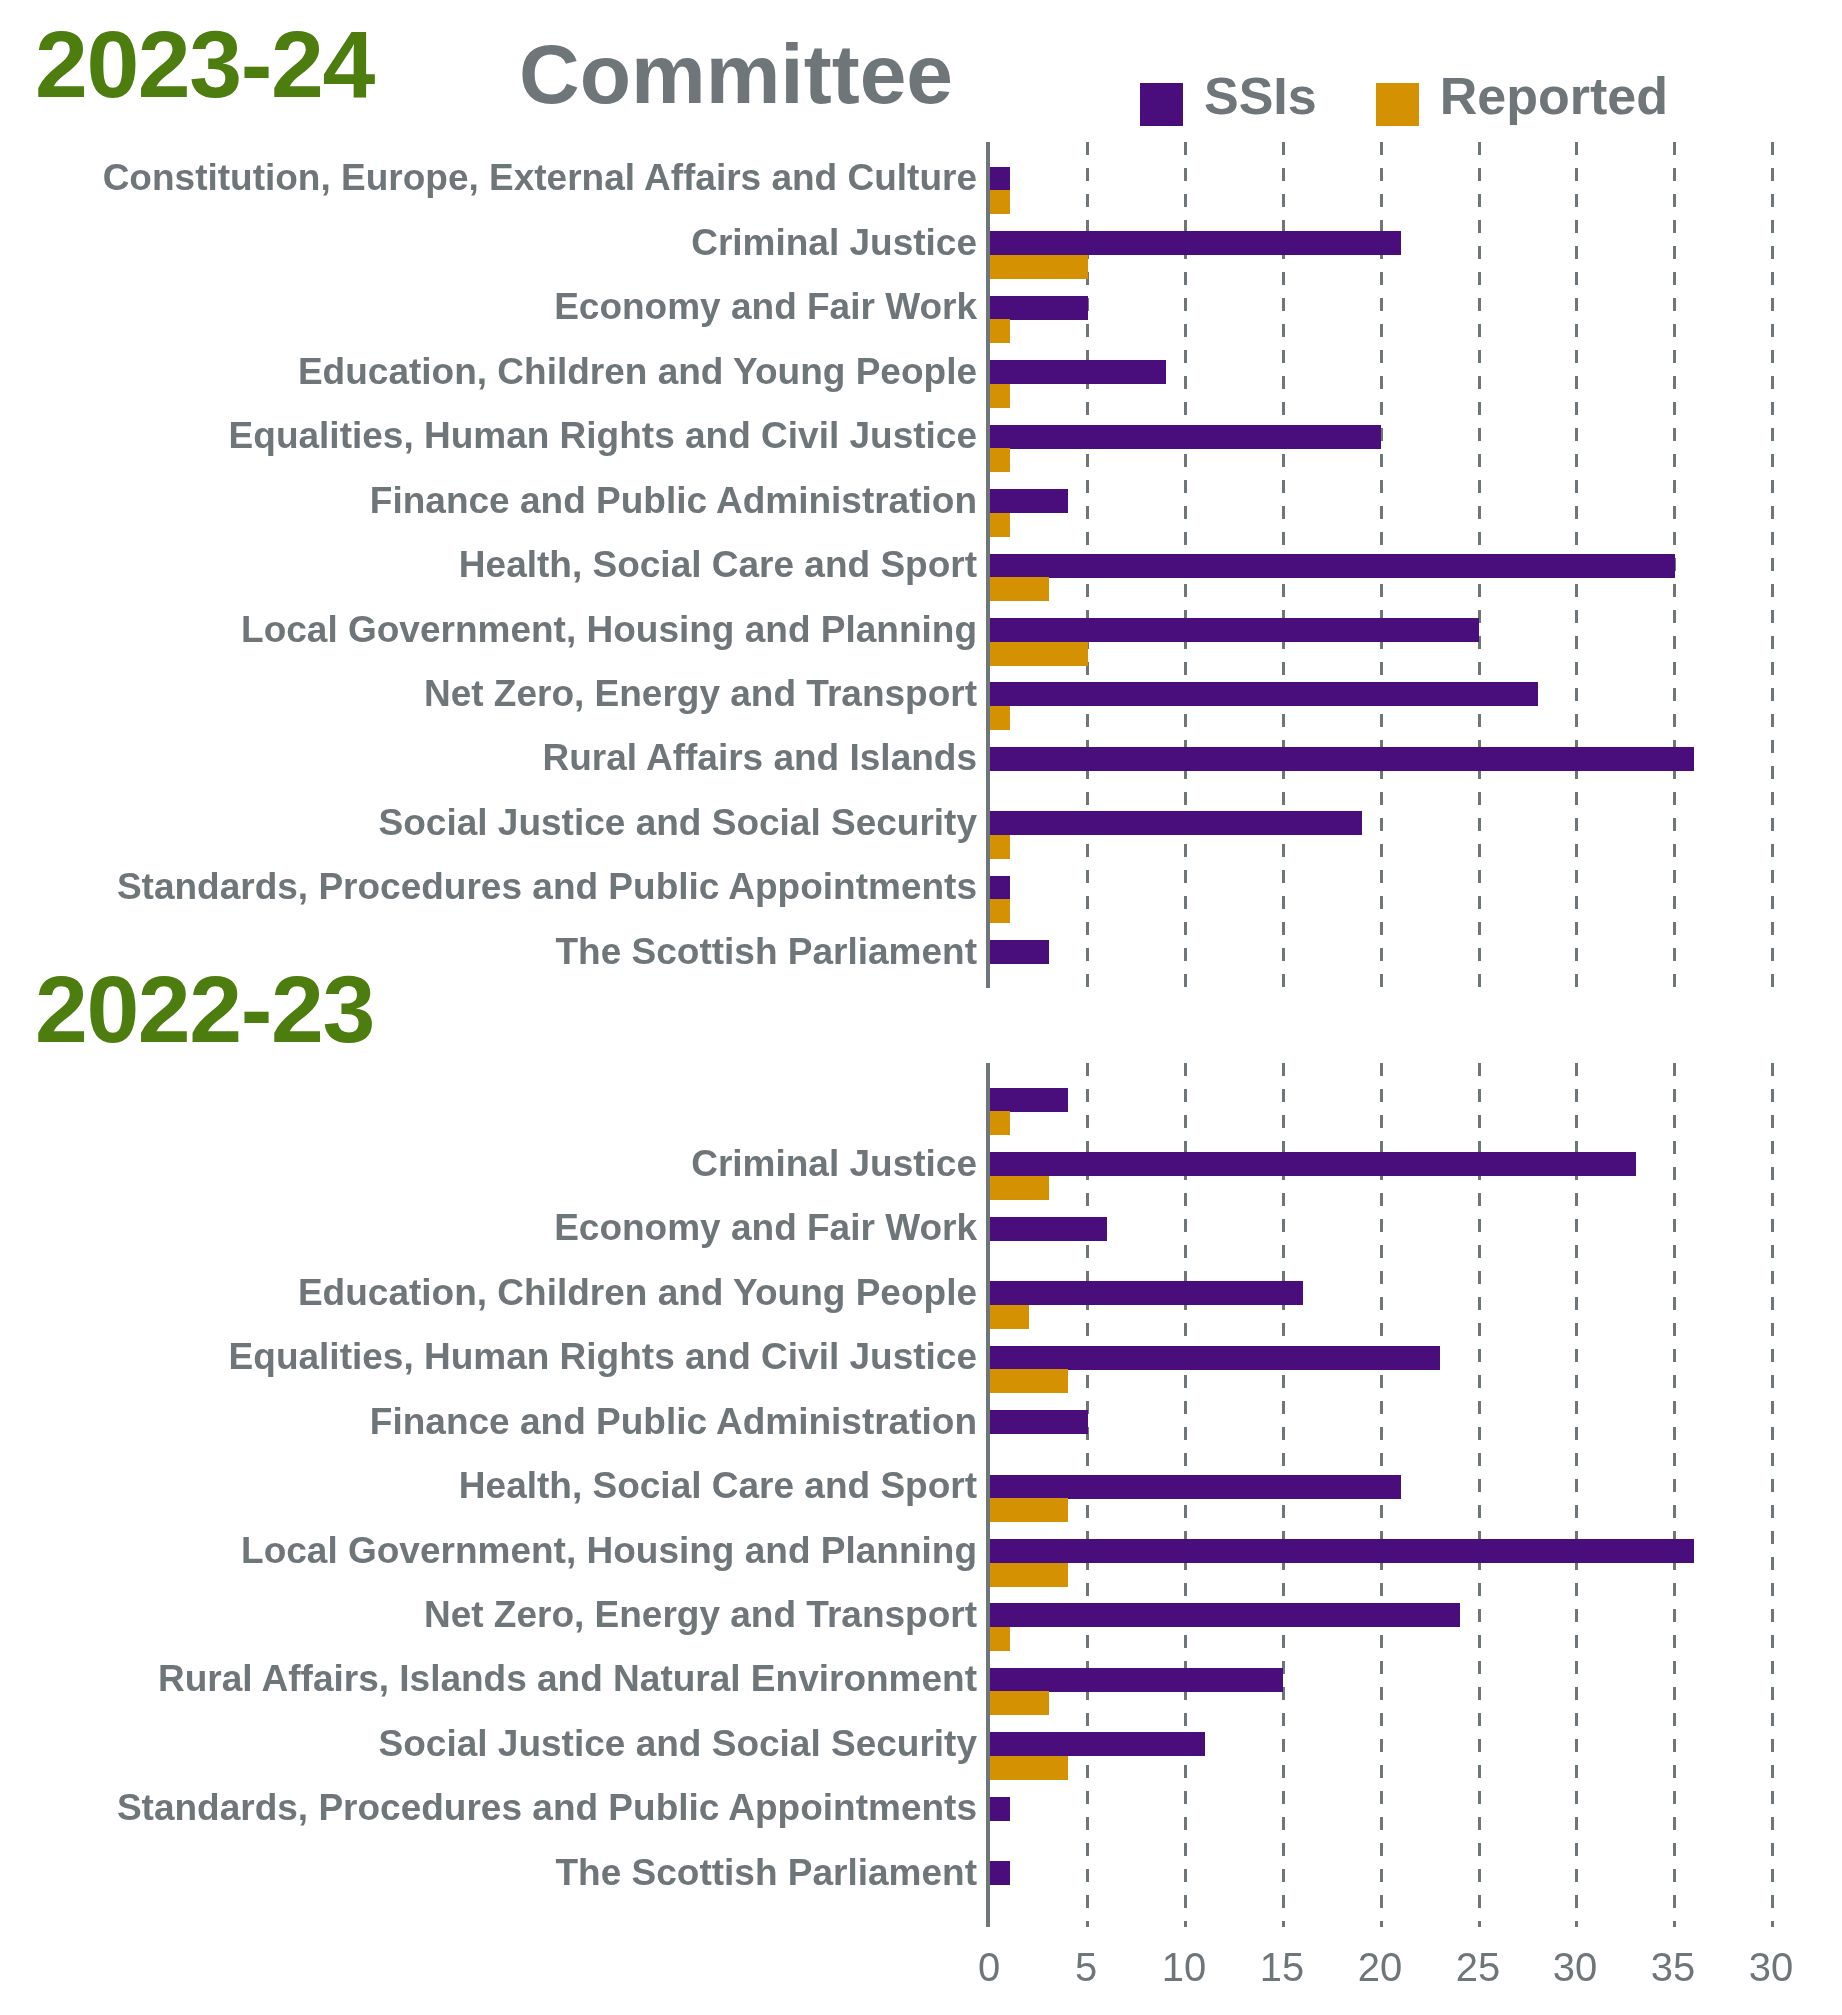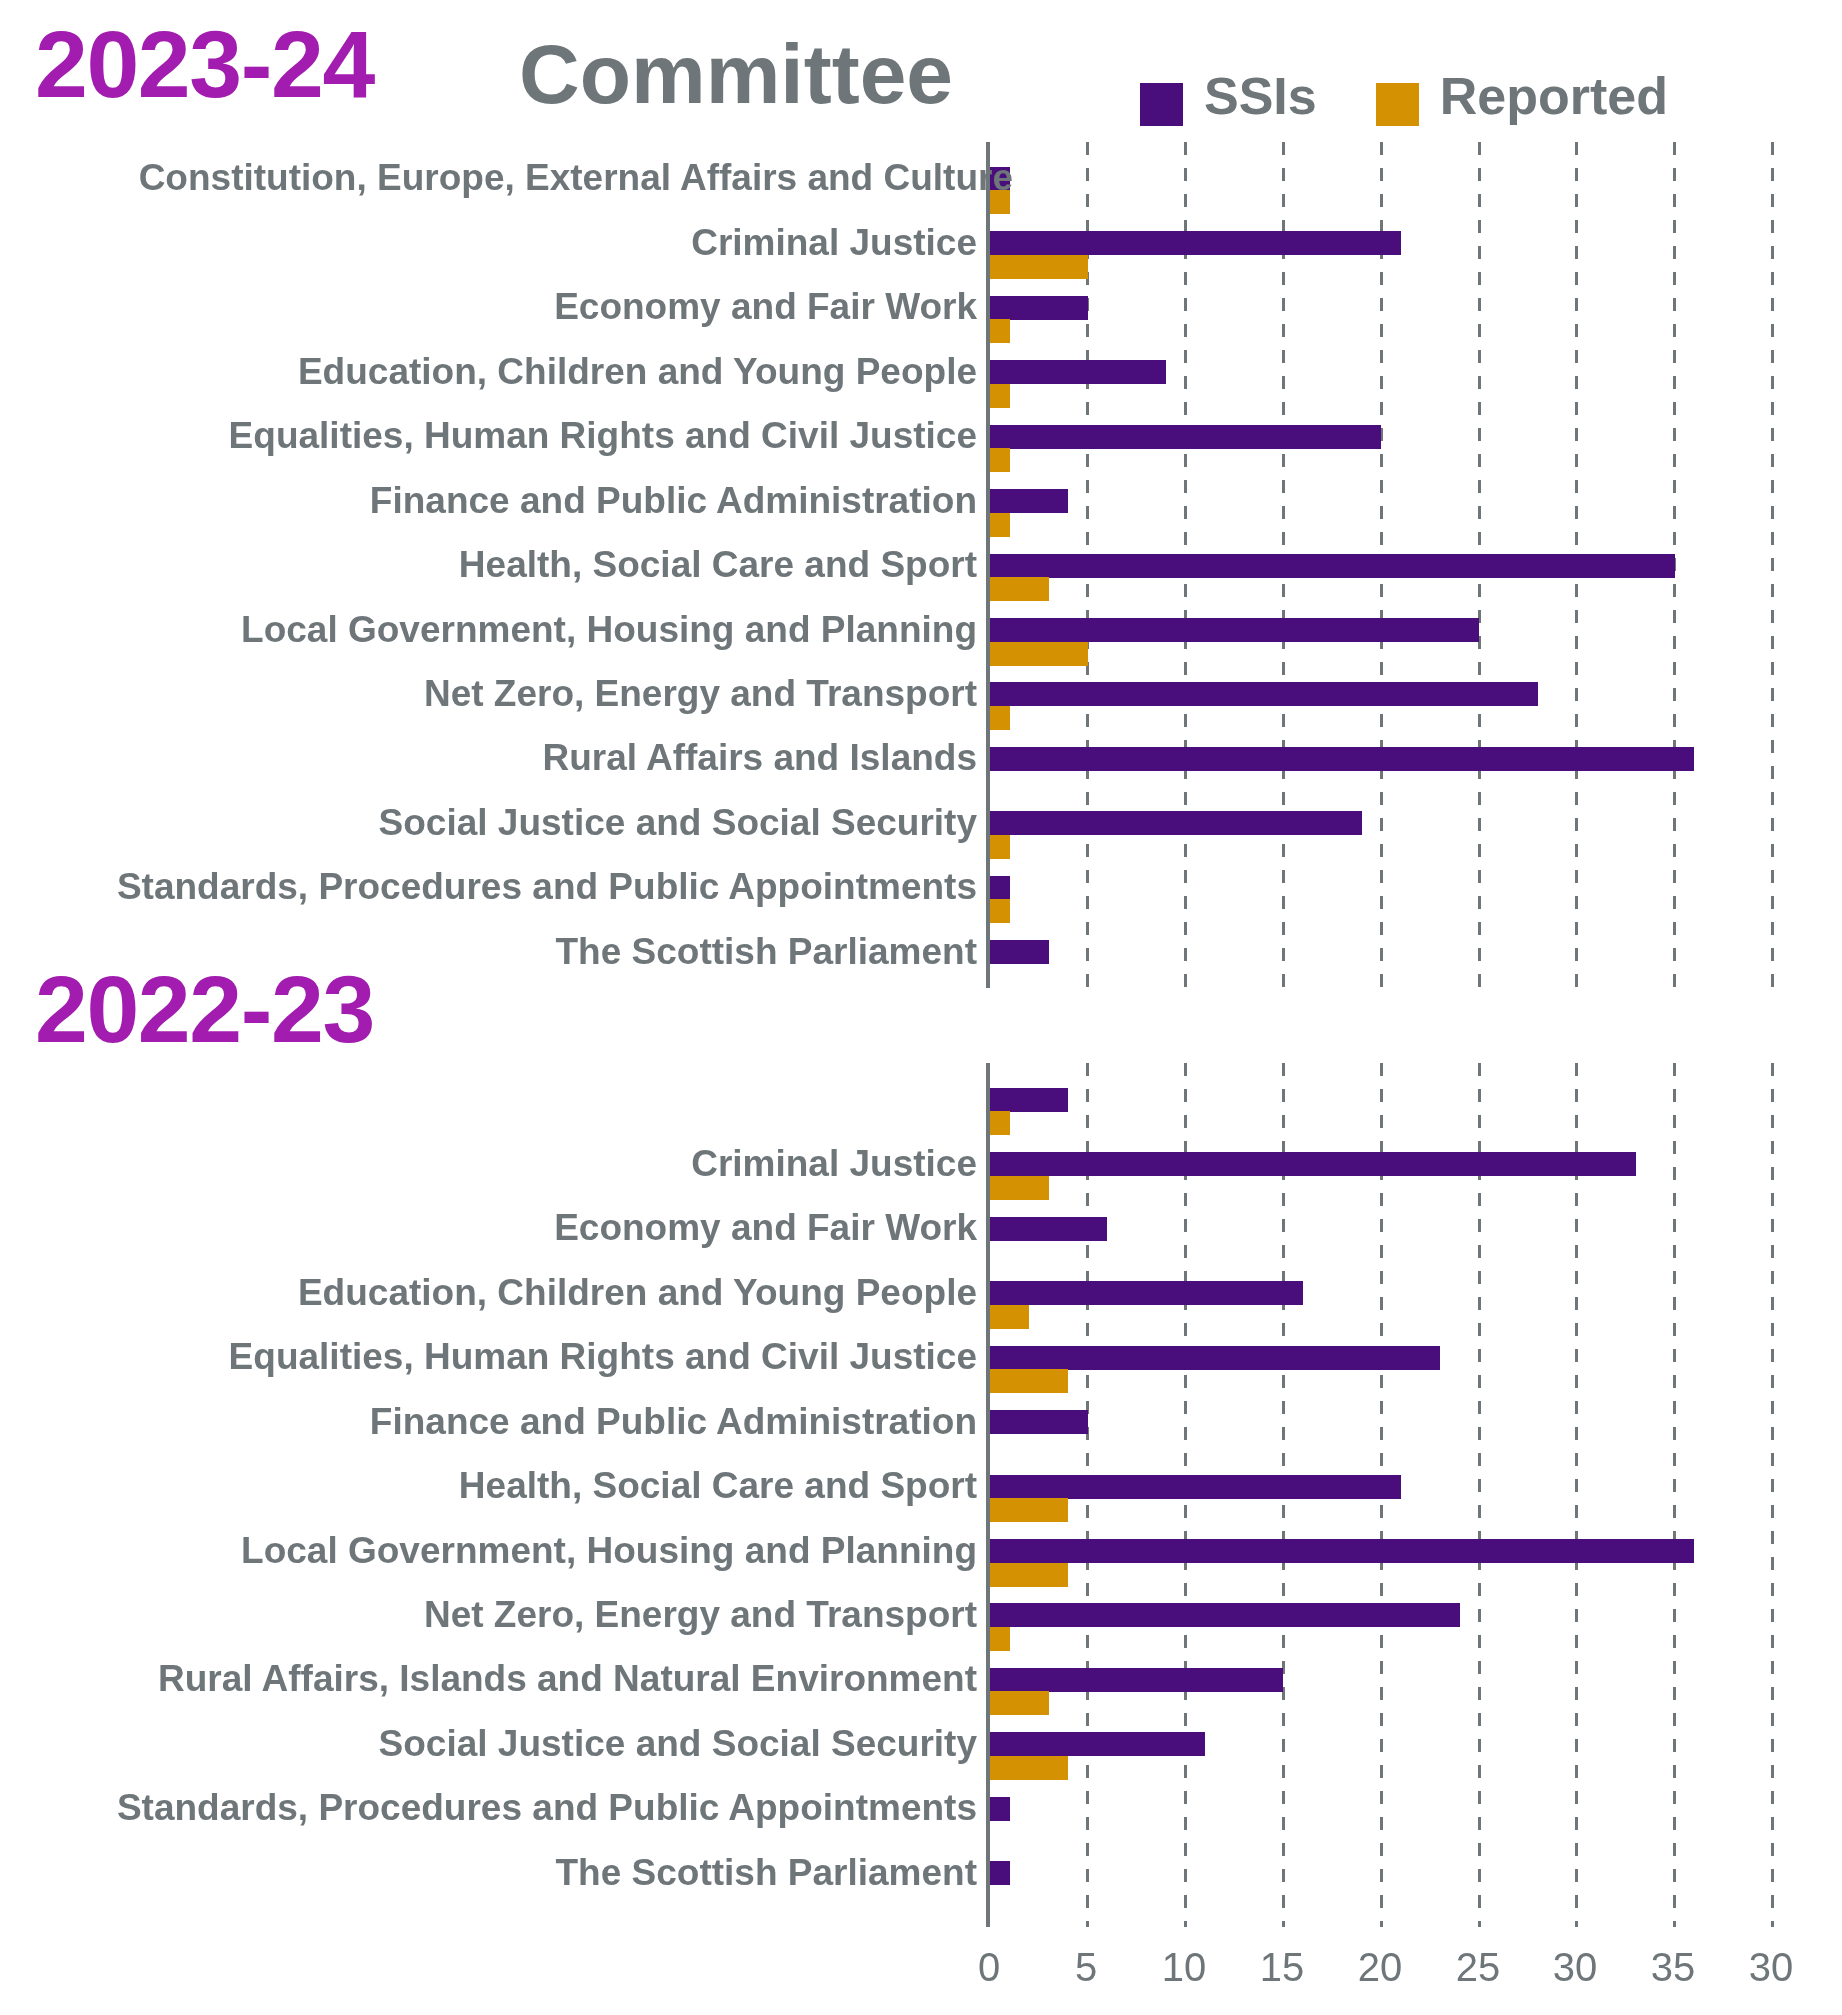--- a/index.html
+++ b/index.html
@@ -1,20 +1,20 @@
 <!DOCTYPE html>
 <html style="font-size:11px"><head>
 <meta charset="utf-8">
 <style>
   html,body{margin:0;padding:0;background:#ffffff;}
   .canvas{
     position:relative;width:1842px;height:2015px;background:#ffffff;
     font-family:"Liberation Sans", sans-serif;color:#6E767A;overflow:hidden;
   }
-  .big-year{position:absolute;font-size:95px;font-weight:700;letter-spacing:-1.4px;color:#a21caf;white-space:nowrap;}
+  .big-year{position:absolute;font-size:95px;font-weight:700;letter-spacing:-1.4px;color:#4d7c0f;white-space:nowrap;}
   #year1{left:35px;top:9.7px;}
   #year2{left:35px;top:955px;}
   .chart-heading{position:absolute;left:519px;top:26px;font-size:84px;font-weight:700;color:#6E767A;white-space:nowrap;}
   .legend{position:absolute;left:1140px;top:66px;display:flex;align-items:center;gap:59px;}
   .legend-item{display:flex;align-items:flex-end;gap:21px;}
   .swatch{width:43px;height:43px;display:inline-block;}
   .legend-label{font-size:52px;font-weight:700;color:#6E767A;}
 
   .chart{position:absolute;left:0;width:1842px;}
   #chart1{top:142px;height:846px;}
@@ -51,21 +51,21 @@
   <div class="chart" id="chart1">
       <div class="gridline" style="left: 1086px;"></div>
       <div class="gridline" style="left: 1184px;"></div>
       <div class="gridline" style="left: 1282px;"></div>
       <div class="gridline" style="left: 1380px;"></div>
       <div class="gridline" style="left: 1478px;"></div>
       <div class="gridline" style="left: 1575px;"></div>
       <div class="gridline" style="left: 1673px;"></div>
       <div class="gridline" style="left: 1771px;"></div>
       <div class="axis-line" style="left: 986px;"></div>
-      <div class="cat-label" style="top: 12.4px; margin-left: 36px;">Constitution, Europe, External Affairs and Culture</div>
+      <div class="cat-label" style="top: 12.4px;">Constitution, Europe, External Affairs and Culture</div>
       <div class="bar" style="top: 25px; left: 990px; width: 19.6px; background: rgb(74, 13, 124);"></div>
       <div class="bar" style="top: 48px; left: 990px; width: 19.6px; background: rgb(212, 146, 3);"></div>
       <div class="cat-label" style="top: 77px;">Criminal Justice</div>
       <div class="bar" style="top: 89px; left: 990px; width: 411px; background: rgb(74, 13, 124);"></div>
       <div class="bar" style="top: 113px; left: 990px; width: 98px; background: rgb(212, 146, 3);"></div>
       <div class="cat-label" style="top: 141px;">Economy and Fair Work</div>
       <div class="bar" style="top: 154px; left: 990px; width: 98px; background: rgb(74, 13, 124);"></div>
       <div class="bar" style="top: 177px; left: 990px; width: 19.6px; background: rgb(212, 146, 3);"></div>
       <div class="cat-label" style="top: 206px;">Education, Children and Young People</div>
       <div class="bar" style="top: 218px; left: 990px; width: 176px; background: rgb(74, 13, 124);"></div>

